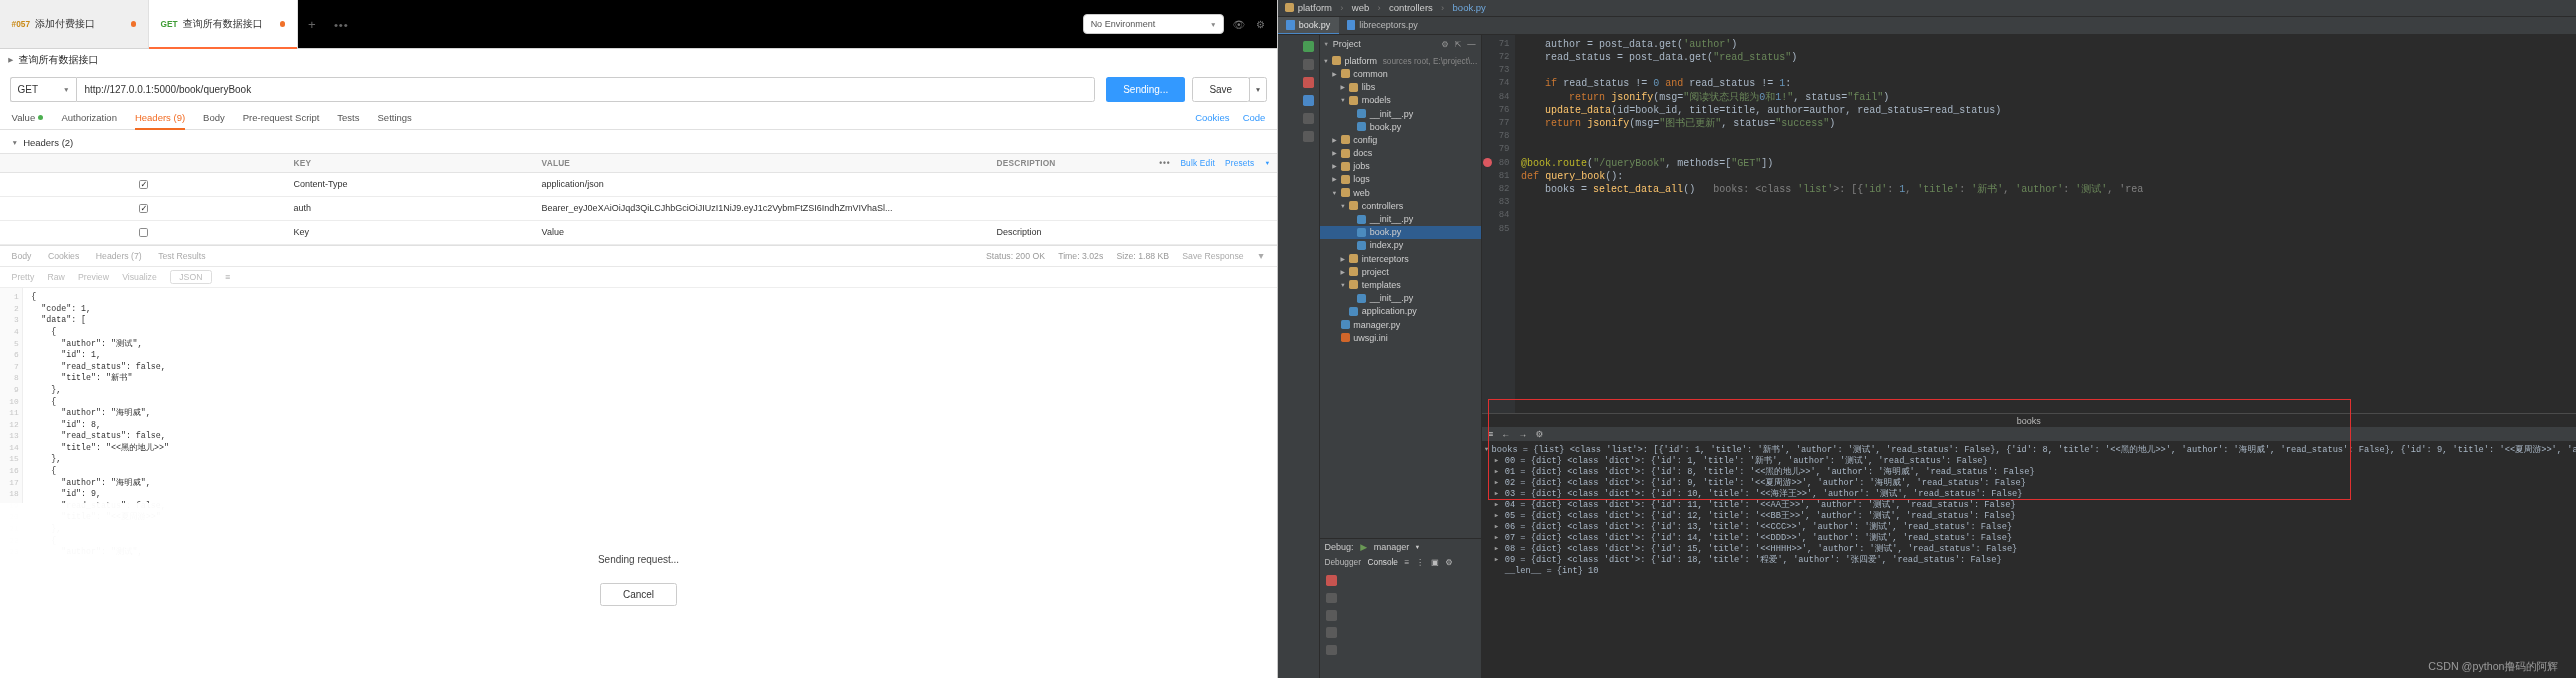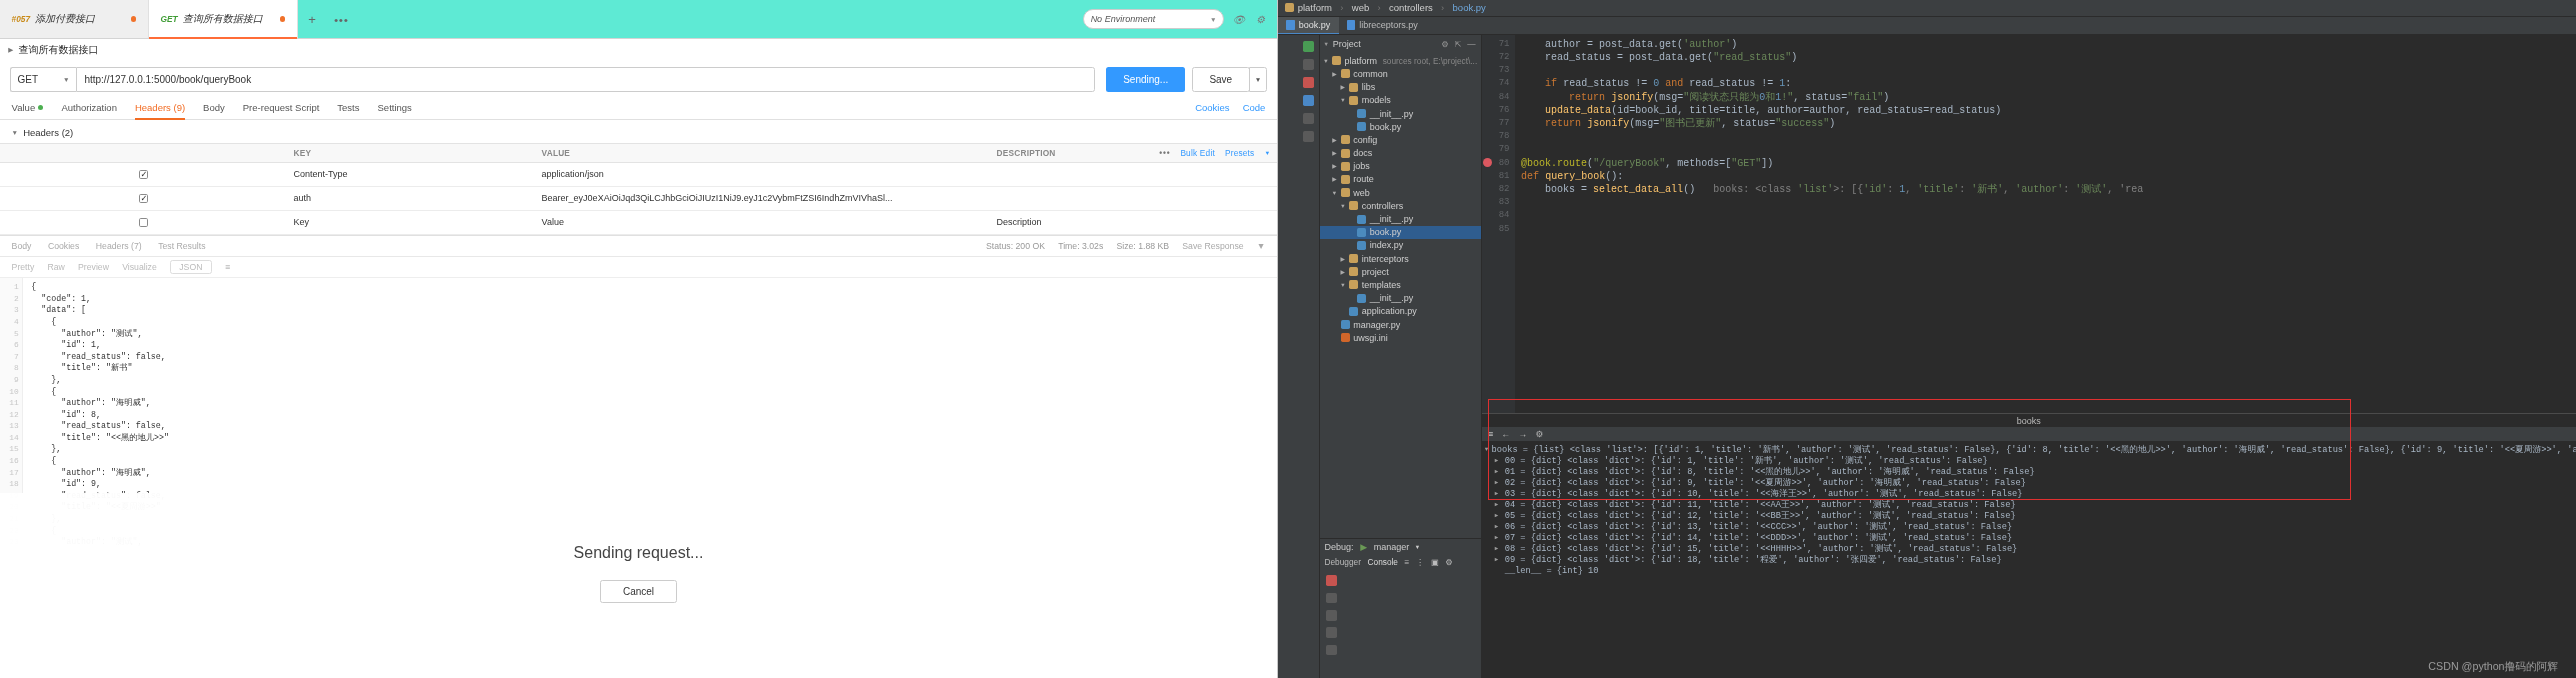--- a/index.html
+++ b/index.html
@@ -15,39 +15,39 @@
   .root { display: flex; width: 2576px; height: 679px; }
 
   
   .postman {
     width: 1278px; height: 679px; background: #fff;
     display: flex; flex-direction: column;
     border-right: 0.8px solid #c9c9c9;
     position: relative;
   }
   .pm-tabbar {
-    height: 39px; display:flex; align-items:stretch;
-    border-bottom: 0.8px solid #d4d4d4; background: #5eead4; font-style: italic;
+    height: 49px; display:flex; align-items:stretch;
+    border-bottom: 0.8px solid #d4d4d4; background: #000000;
   }
   .pm-tab {
     display:flex; align-items:center; gap:5px;
     padding: 0 11.6px; font-size: 10px; color:#333;
     border-right:0.8px solid #e0e0e0; background:#efefef;
     position:relative; min-width: 149px;
   }
   .pm-tab.active { background:#fff; }
   .pm-tab .verb { font-size:8.3px; font-weight:bold; color:#c98a17; }
   .pm-tab .verb.green { color:#3f9c35; }
   .pm-tab .dot { width:5.8px; height:5.8px; border-radius:50%; background:#f0712a; margin-left:auto; }
   .pm-tab .orangebar { position:absolute; left:0; right:0; bottom:-0.8px; height:1.7px; background:#ff6c37; }
   .pm-tab-add { display:flex;align-items:center;padding:0 10px;color:#666;font-size:13.2px; }
   .pm-tab-more { display:flex;align-items:center;padding:0 8.3px;color:#666;font-size:11.6px;letter-spacing:0.8px;}
   .pm-tabbar-right { margin-left:auto; display:flex; align-items:center; gap:8.3px; padding-right:10px; }
   .env-select {
-    border:0.8px solid #ccc; border-radius:10px; background:#fff;
+    border:0.8px solid #ccc; border-radius:4px; background:#fff;
     height:20px; width:141px; font-size:9px; color:#555;
     display:flex; align-items:center; padding:0 6.6px; gap:5px;justify-content:flex-end;
   }
   .env-select .chev { margin-left:auto; font-size:6.6px; color:#888; }
   .icon-sq { width:13.2px;height:13.2px; color:#777; display:flex;align-items:center;justify-content:center; font-size:10px;}
 
   .pm-breadcrumb {
     height: 21.5px; display:flex; align-items:center; gap:5px;
     padding-left: 8.3px; font-size: 10px; color:#2b2b2b;
   }
@@ -132,21 +132,21 @@
   .json-area { flex:1; display:flex; position:relative; overflow:hidden; background:#fff;}
   .gutter { width:23px; background:#fafafa; border-right:0.8px solid #eee; padding-top:3.3px;
             font-family:"Liberation Mono", monospace; font-size:7.9px; color:#c7c7c7; text-align:right; }
   .gutter div{ line-height:11.6px; padding-right:3.3px;}
   .jsoncode { flex:1; padding:3.3px 0 0 8.3px; font-family:"Liberation Mono", monospace;
               font-size:8.3px; line-height:11.6px; white-space:pre; color:#333;}
   .overlay-sending {
     position:absolute; left:0; right:0; top:215px; bottom:0; background:rgba(255,255,255,0.97);
     display:flex; flex-direction:column; align-items:center; padding-top:51px; z-index:5;
   }
-  .overlay-sending .txt { font-size:16px; color:#444; margin-bottom:18px; }
+  .overlay-sending .txt { font-size:10px; color:#444; margin-bottom:18px; }
   .cancel-btn { border:0.8px solid #ccc; border-radius:2.5px; padding:5px 21.5px; font-size:10px; color:#333; background:#fff;}
 
   
   .pycharm {
     width: 1298px; height:679px; background:#3c3f41; color:#bbb;
     display:flex; flex-direction:column; font-size:9px; position:relative;
   }
   .py-titlebar { height:16.5px; background:#3c3f41; display:flex; align-items:center; gap:8.3px; padding:0 6.6px;
     color:#cfcfcf; font-size:9.5px; border-bottom:0.8px solid #2b2b2b;}
   .py-titlebar .crumb { display:flex; align-items:center; gap:4.1px;}
@@ -481,21 +481,21 @@
               <span>docs</span>
             </div>
             <div class="tnode" style="padding-left:11.6px">
               <span class="tw">▶</span>
               <span class="ic ic-folder"></span>
               <span>jobs</span>
             </div>
             <div class="tnode" style="padding-left:11.6px">
               <span class="tw">▶</span>
               <span class="ic ic-folder"></span>
-              <span>route</span>
+              <span>logs</span>
             </div>
             <div class="tnode" style="padding-left:11.6px">
               <span class="tw">▼</span>
               <span class="ic ic-folder"></span>
               <span>web</span>
             </div>
             <div class="tnode" style="padding-left:20px">
               <span class="tw">▼</span>
               <span class="ic ic-folder"></span>
               <span>controllers</span>

